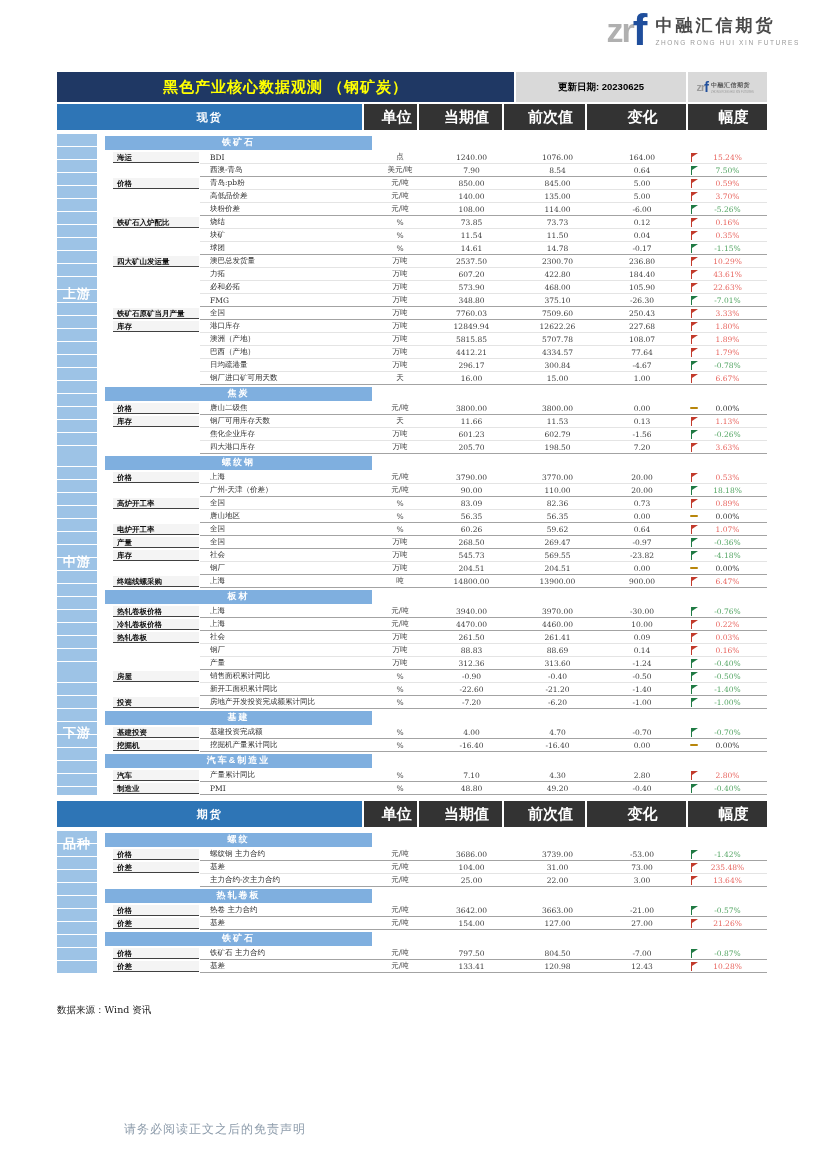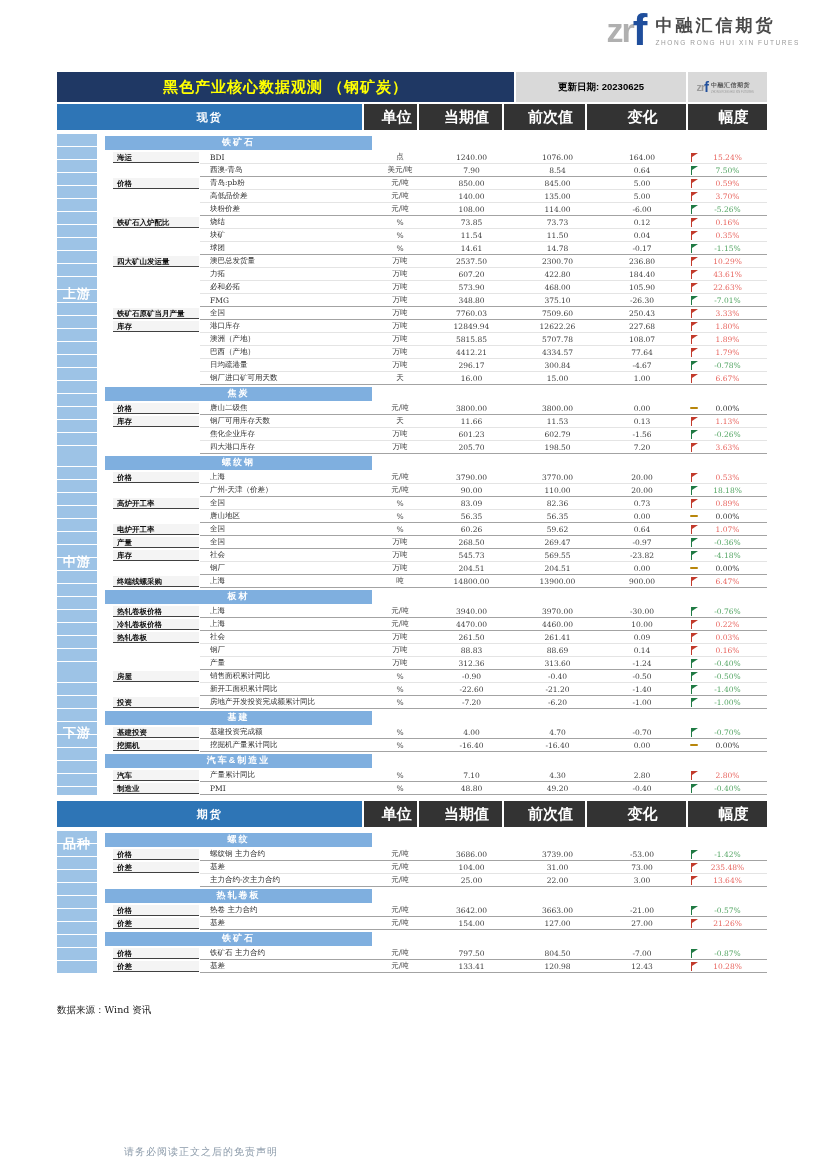--- a/index.html
+++ b/index.html
@@ -62,21 +62,21 @@
   .flag::after  { content:""; position:absolute; left:2px; top:0; width:0; height:0; border-left:6px solid currentColor; border-bottom:4px solid transparent; }
   .dash { display:inline-block; width:8px; height:2.5px; background:#b8860b; border-radius:1px; }
 
   .trend-up   { color:#c23a2b; }
   .trend-down { color:#1f7a43; }
   .t-up   .pctv { color:#e8655f; }
   .t-down .pctv { color:#53a563; }
   .t-flat .pctv { color:#333; }
 
   .source { position:absolute; left:57px; top:1004px; font-family:"DejaVu Serif", serif; font-size:9.5px; color:#1a1a1a; }
-  .disclaimer { position:absolute; left:124px; top:1121px; font-size:10px; color:#8c9baa; letter-spacing:1px;margin-top:24px; }
+  .disclaimer { position:absolute; left:124px; top:1121px; font-size:12px; color:#8c9baa; letter-spacing:1px; }
 </style>
 </head>
 <body>
 
 <div class="page">
 
   <div class="brand">
     <span class="zr">zr</span>
       <span class="f">f</span>
     <span class="btxt">

